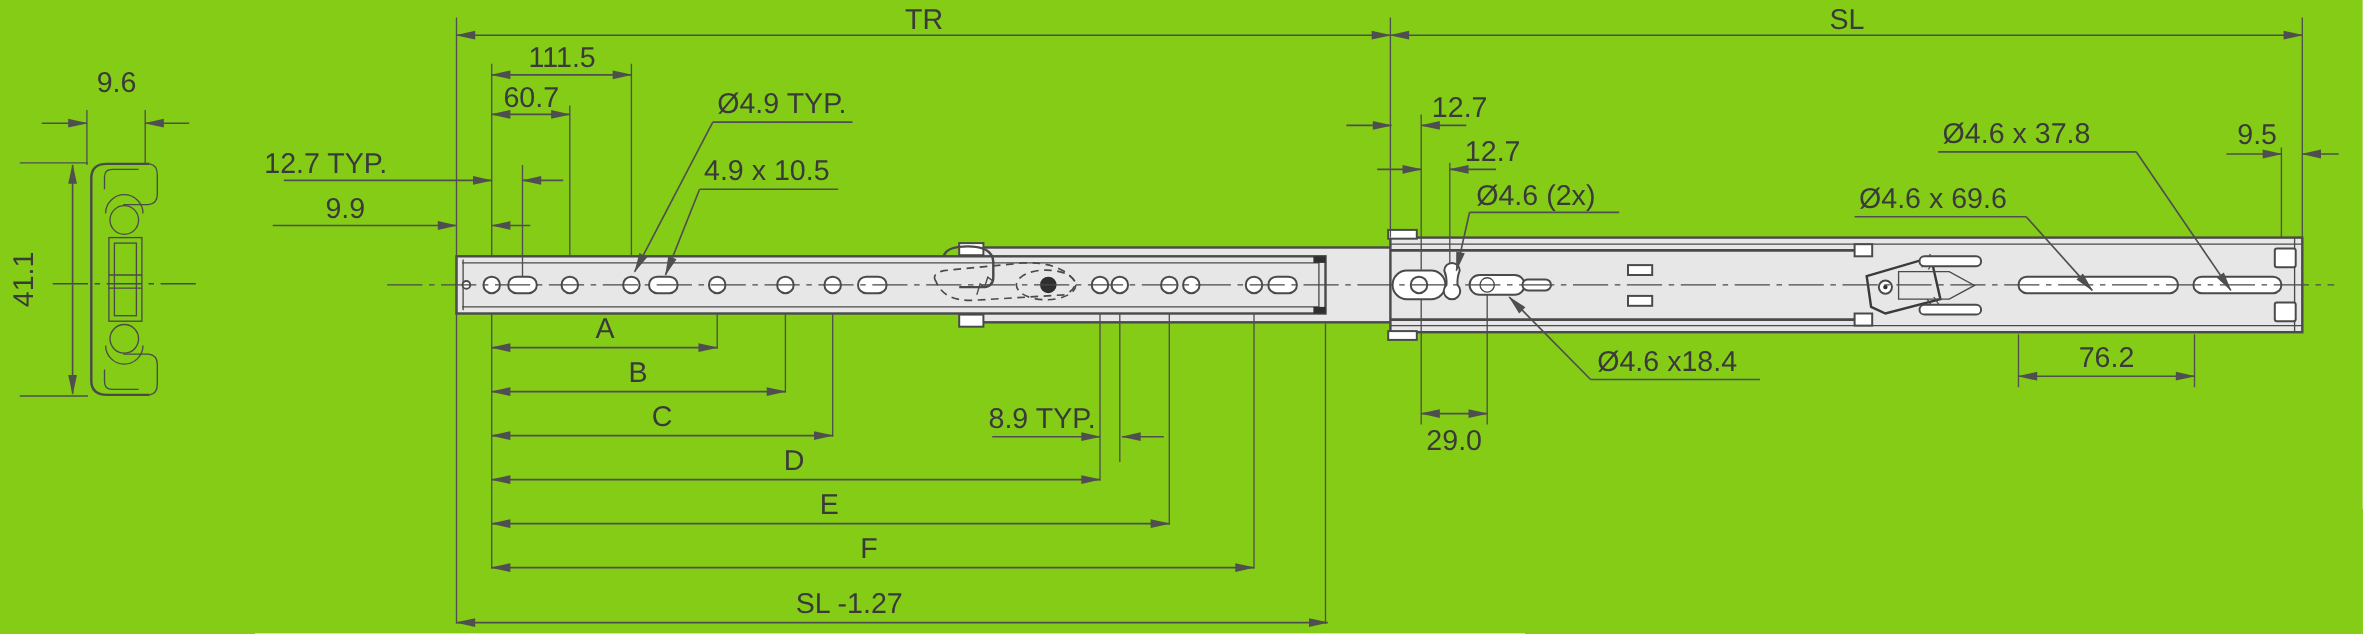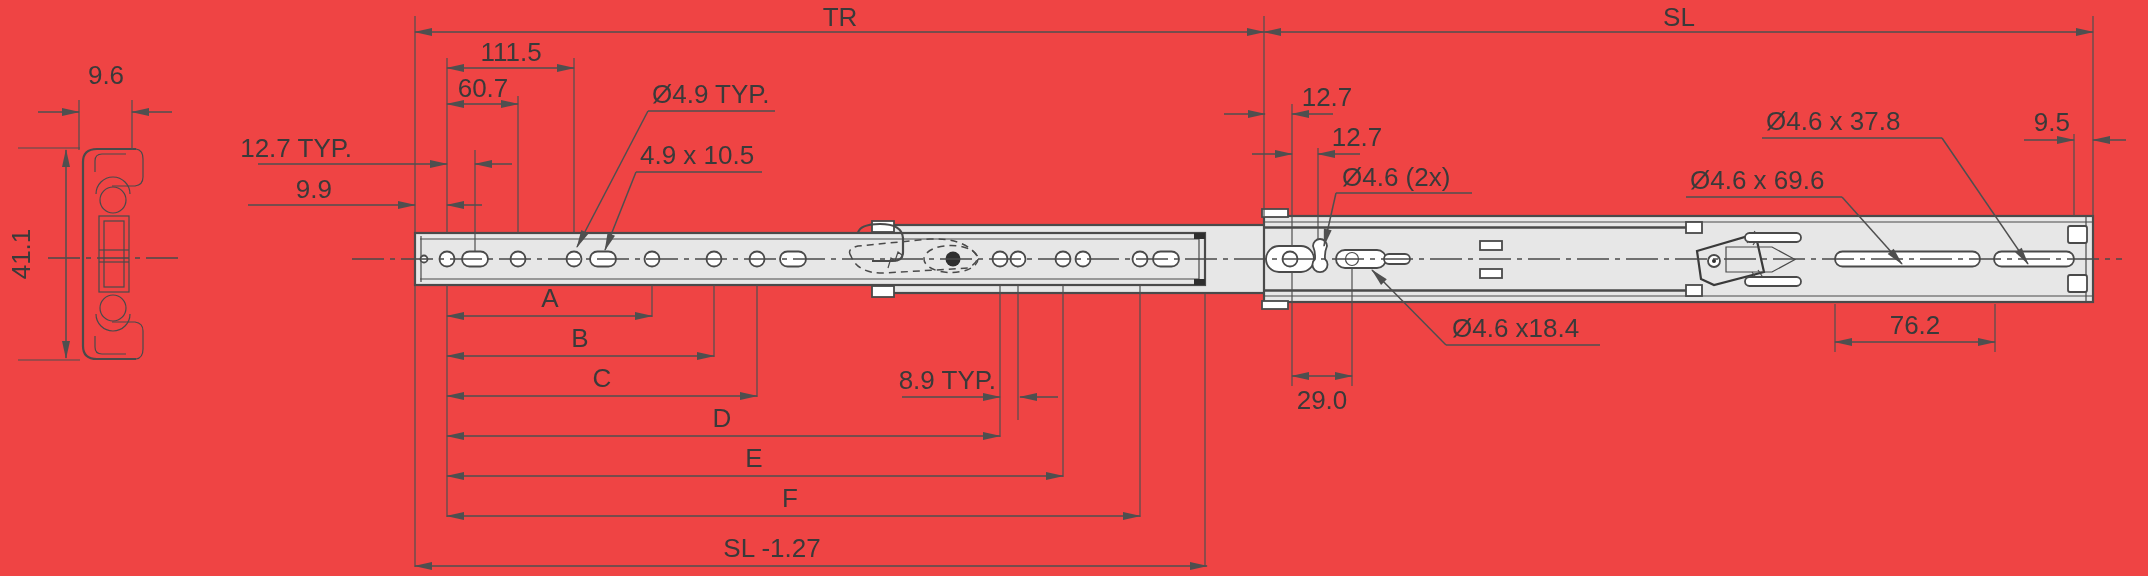--- a/index.html
+++ b/index.html
@@ -1,16 +1,16 @@
 <!DOCTYPE html>
 <html><head>
 <meta charset="utf-8">
 <style>
   html,body{margin:0;padding:0;background:#ffffff;}
-  #stage{position:relative;width:2148px;height:576px;background:#ef4444;overflow:hidden;
+  #stage{position:relative;width:2148px;height:576px;background:#84cc16;overflow:hidden;
          font-family:"Liberation Sans", sans-serif;}
   svg text{font-family:"Liberation Sans", sans-serif;font-size:26px;fill:#3a3a3a;}
   .dim{stroke:#4f4f4f;stroke-width:1.5;fill:none;}
   .ext{stroke:#4f4f4f;stroke-width:1.2;fill:none;}
   .outline{stroke:#4a4a4a;stroke-width:2.2;fill:none;}
   .thin{stroke:#4a4a4a;stroke-width:1.2;fill:none;}
   .feat{stroke:#4a4a4a;stroke-width:1.8;fill:#ffffff;}
   .railfill{fill:#e7e7e7;stroke:#4a4a4a;stroke-width:2.2;}
   .center{stroke:#4a4a4a;stroke-width:1.3;fill:none;stroke-dasharray:32 6 5 6;}
   .dashed{stroke:#4a4a4a;stroke-width:1.5;fill:none;stroke-dasharray:7 5;}

